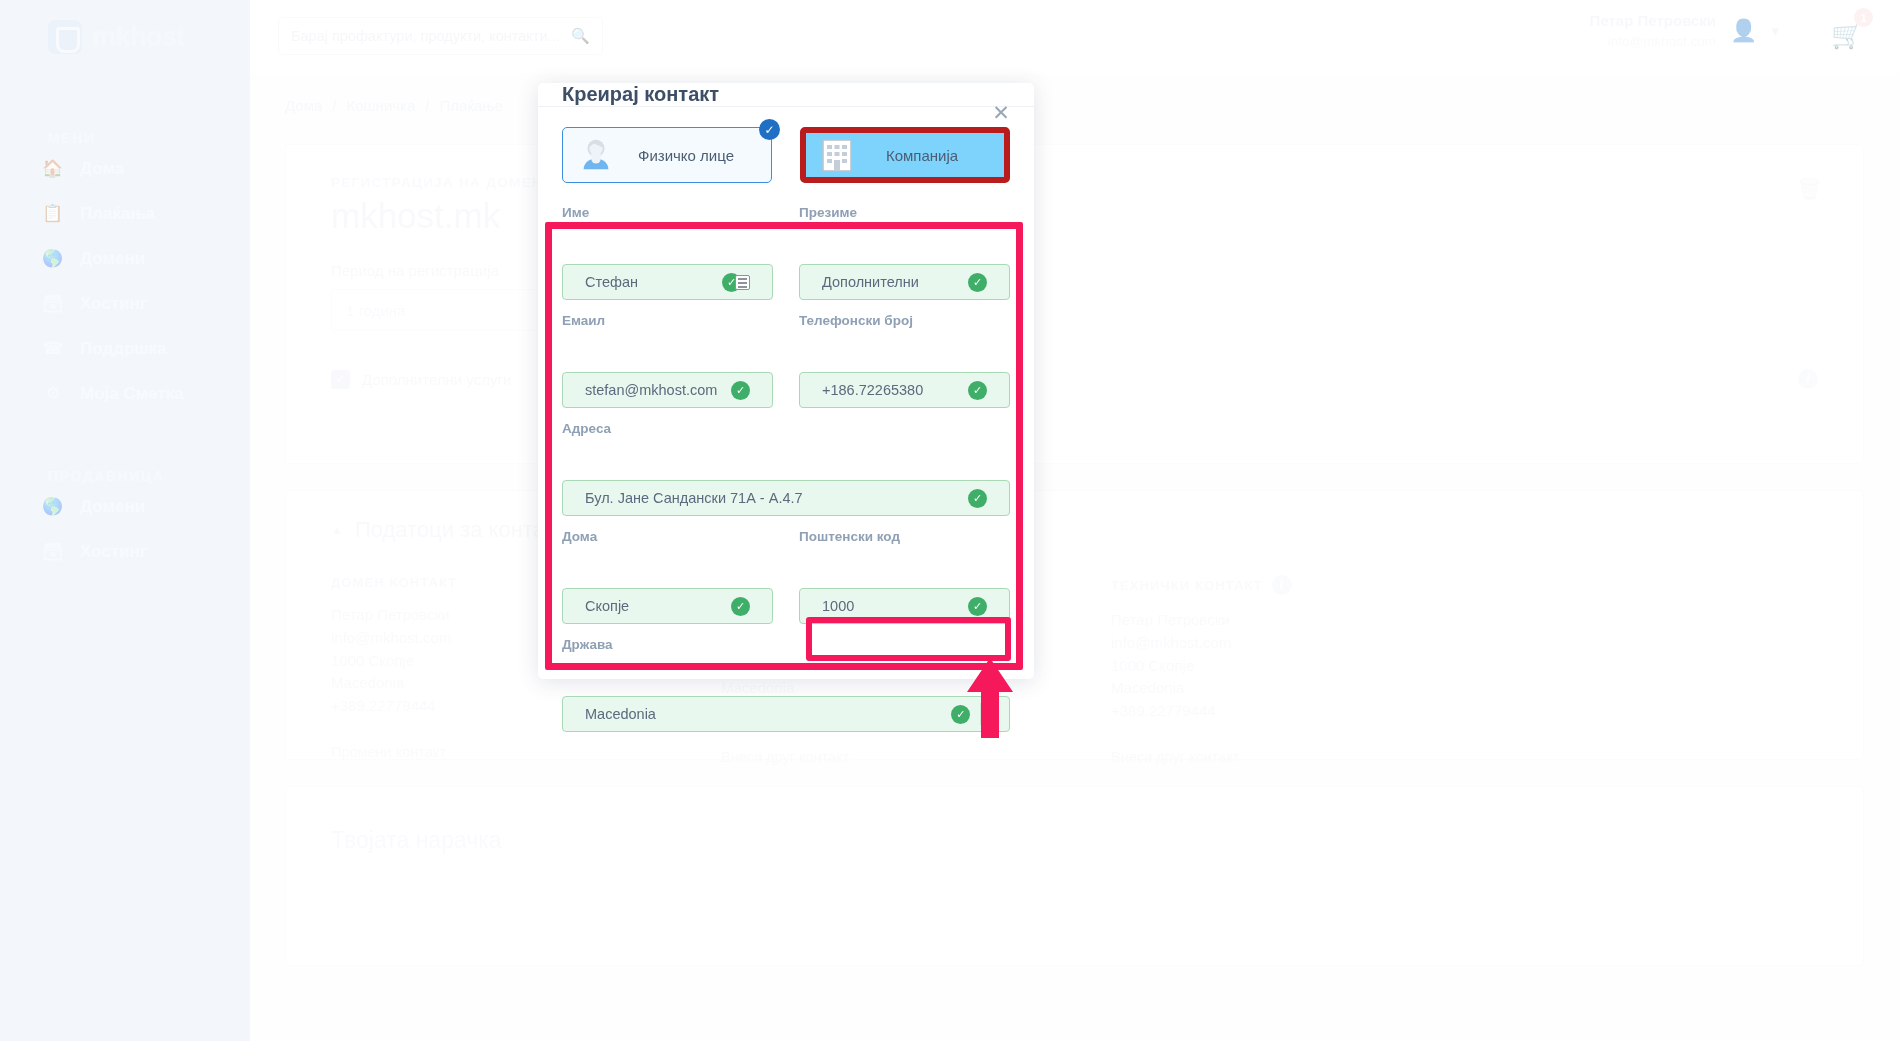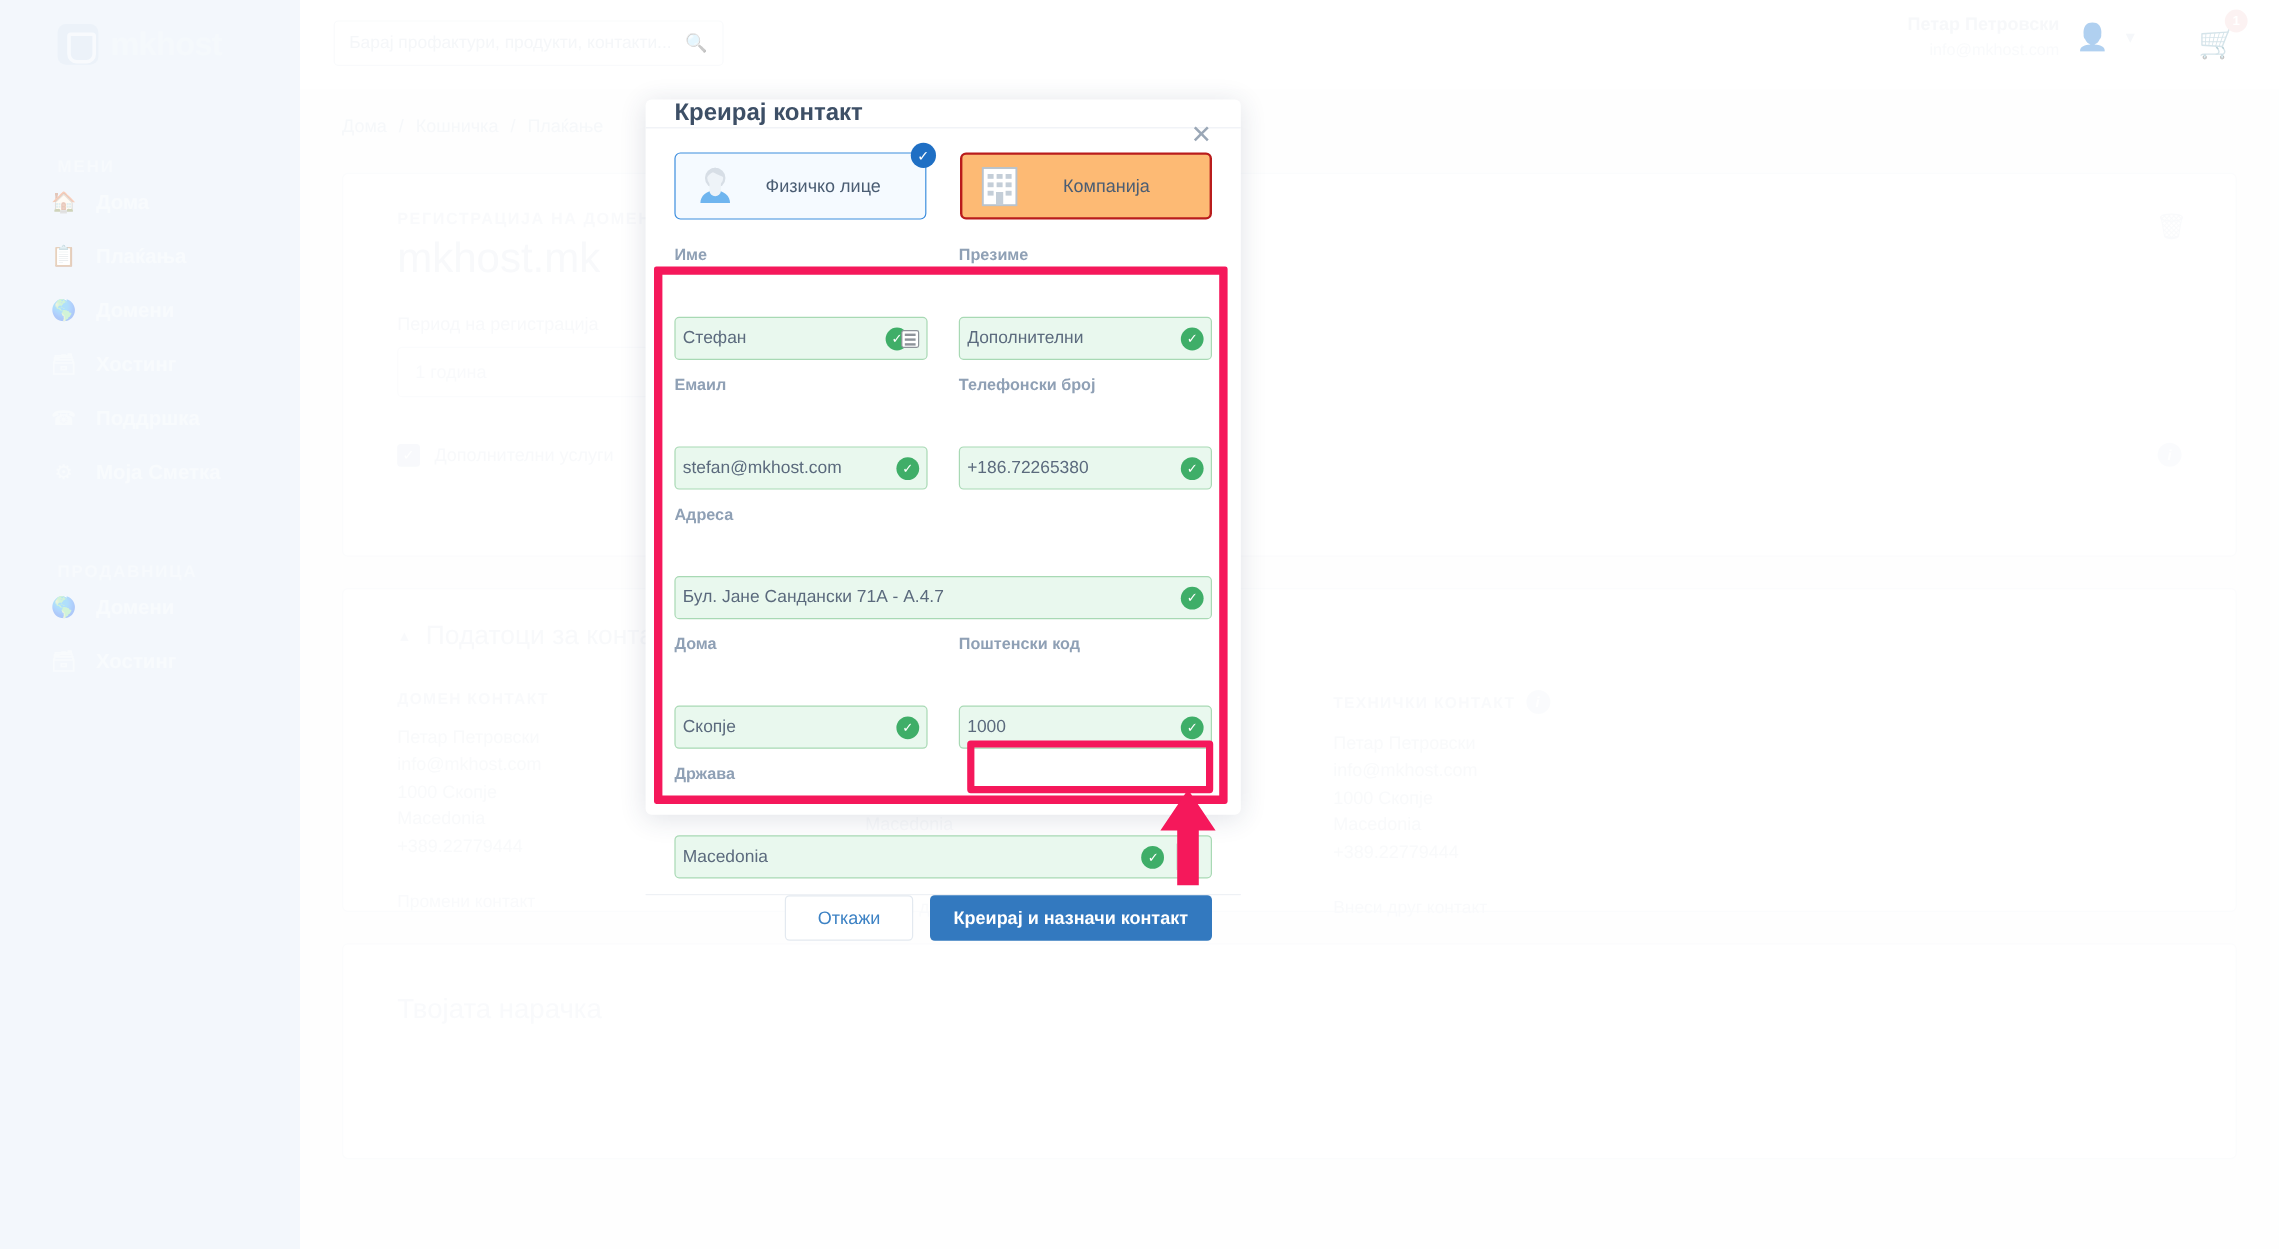--- a/index.html
+++ b/index.html
@@ -135,43 +135,43 @@
   #modal-close {
     position: absolute; right: 20px; top: 16px; width: 26px; height: 26px;
     font-size: 21px; color: #9aa7b6; display: flex;
     align-items: center; justify-content: center; line-height: 1;
   }
   #modal-body { padding: 20px 24px 0 24px; flex: 1; }
 
   
   #type-row { display: flex; gap: 28px; }
   .type-card {
-    width: 210px; height: 56px; border: 2px solid #b91c1c; border-radius: 5px;
+    width: 210px; height: 56px; border: 6px solid #b91c1c; border-radius: 5px;
     display: flex; align-items: center; padding: 0 14px; position: relative;
-    background: #fdba74;
+    background: #7dd3fc;
   }
   .type-card.selected { border: 1px solid #3d8ede; background: #f5faff; }
   .type-label { flex: 1; text-align: center; font-size: 15px; color: #4b5d73; }
   .type-check {
     position: absolute; right: -9px; top: -9px; width: 21px; height: 21px;
     border-radius: 50%; background: #1f6fc4; color: #fff; font-size: 12px;
     display: flex; align-items: center; justify-content: center;
   }
   .avatar-ic { width: 38px; height: 38px; }
   .bld-ic { width: 34px; height: 38px; }
 
   
   #form { margin-top: 22px; }
   .frow { display: flex; gap: 26px; margin-bottom: 13px; }
   .fld { flex: 1; min-width: 0; }
   .fld.full { width: 100%; }
   .flabel { font-size: 13.5px; color: #8fa0b5; font-weight: 600; margin-bottom: 6px; }
   .finput {
     height: 36px; border: 1px solid #a8d9b4; background: #e9f8ee; border-radius: 4px;
-    display: flex; align-items: center; padding: 0 6px; position: relative; margin-top: 44px;
+    display: flex; align-items: center; padding: 0 22px; position: relative; margin-top: 44px;
   }
   .finput .val { font-size: 14.5px; color: #5b6a7d; flex: 1; overflow: hidden; white-space: nowrap; }
   .finput.empty { background: #f3f5f7; border: 1px solid #f3f5f7; }
   .ok-badge {
     width: 19px; height: 19px; border-radius: 50%; background: #3fae68;
     color: #fff; font-size: 11px; display: flex; align-items: center;
     justify-content: center; flex: none;
   }
   .autofill-ic {
     width: 15px; height: 15px; border: 1.6px solid #8d939a; border-radius: 2px;
@@ -466,24 +466,20 @@
               <span class="val">Macedonia</span>
               <span class="ok-badge">✓</span>
               <span class="sel-divider"></span>
               <span class="caret-dn">▾</span>
             </div>
           </div>
         </div>
       </div>
     </div>
 
-    <div id="modal-foot">
-      <button id="cancel-btn">Откажи</button>
-      <button id="create-btn">Креирај и назначи контакт</button>
-    </div>
   </div>
 
   <div id="anno-rect"></div>
   <div id="anno-btn-rect"></div>
   <svg id="anno-arrow" width="70" height="80" viewBox="0 0 70 80">
     <path d="M35 0 L58 34 L44 34 L44 80 L26 80 L26 34 L12 34 Z" fill="#f5185b"></path>
   </svg>
 
 </div>
 

